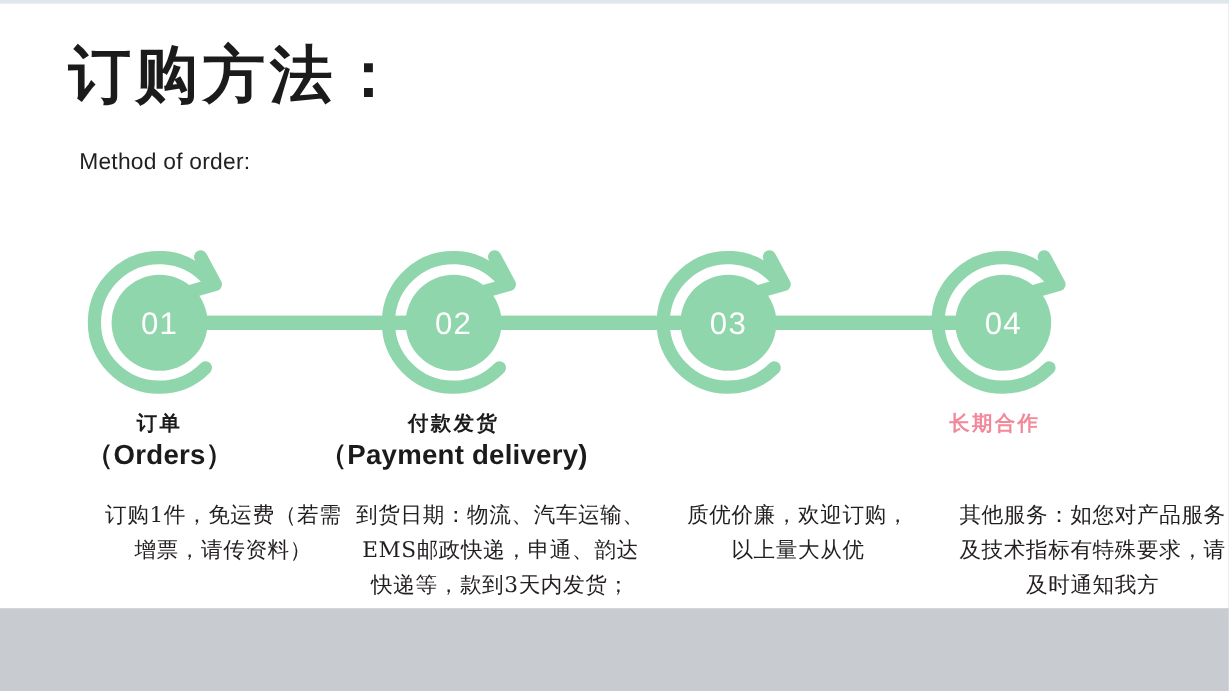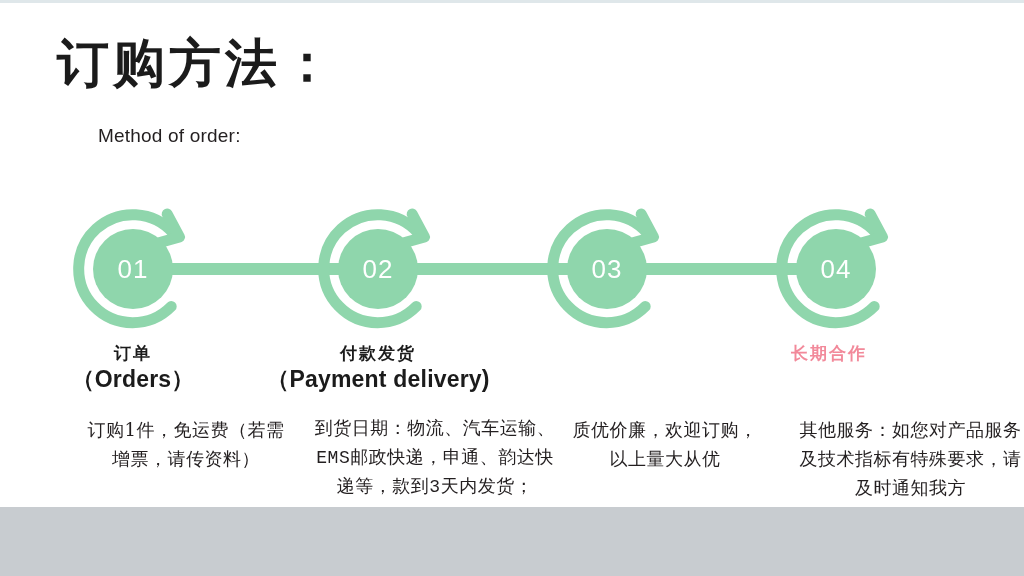--- a/index.html
+++ b/index.html
@@ -22,21 +22,20 @@
     position:absolute; left:57px; top:34px;
     font-family:"DejaVu Serif","Liberation Serif",serif;
     font-size:52px; font-weight:700; letter-spacing:4px;
     color:#1b1b1b; line-height:1;
     white-space:nowrap;
   }
   .title-en{
     position:absolute; left:66px; top:122px;
     font-size:19px; color:#231f20; letter-spacing:.2px;
     white-space:nowrap;
-    margin-left:32px;
   }
 
   
   .diagram{
     position:absolute; left:0; top:168px;
     width:1024px; height:160px;
   }
   .diagram svg{ display:block; width:1024px; height:160px; }
   .step-num{
     fill:#ffffff;
@@ -159,21 +158,21 @@
       <div class="label-cn">付款发货</div>
       <div class="label-en">（Payment delivery)</div>
     </div>
     <div class="label-col accent" style="left:704px;">
       <div class="label-cn">长期合作</div>
     </div>
   </div>
 
   <div class="bodies">
     <div class="body-col" style="left:42px;  width:212px;">订购1件，免运费（若需增票，请传资料）</div>
-    <div class="body-col" style="left:276px; width:242px;font-family:Liberation Mono, monospace;">到货日期：物流、汽车运输、EMS邮政快递，申通、韵达快递等，款到3天内发货；</div>
+    <div class="body-col" style="left:258px; width:242px;">到货日期：物流、汽车运输、EMS邮政快递，申通、韵达快递等，款到3天内发货；</div>
     <div class="body-col" style="left:527px; width:200px;">质优价廉，欢迎订购，以上量大从优</div>
     <div class="body-col" style="left:760px; width:225px;">其他服务：如您对产品服务及技术指标有特殊要求，请及时通知我方</div>
   </div>
 
   <div class="wm wm-company">武汉远成共创科技有限公司</div>
   <div class="wm wm-site">jiaye99.b2b.hc360.com</div>
   <div class="wm wm-green">www.zgzywpt.cn</div>
   <div class="wm wm-green-top">www.zgzywpt.cn</div>
 
 </div>

